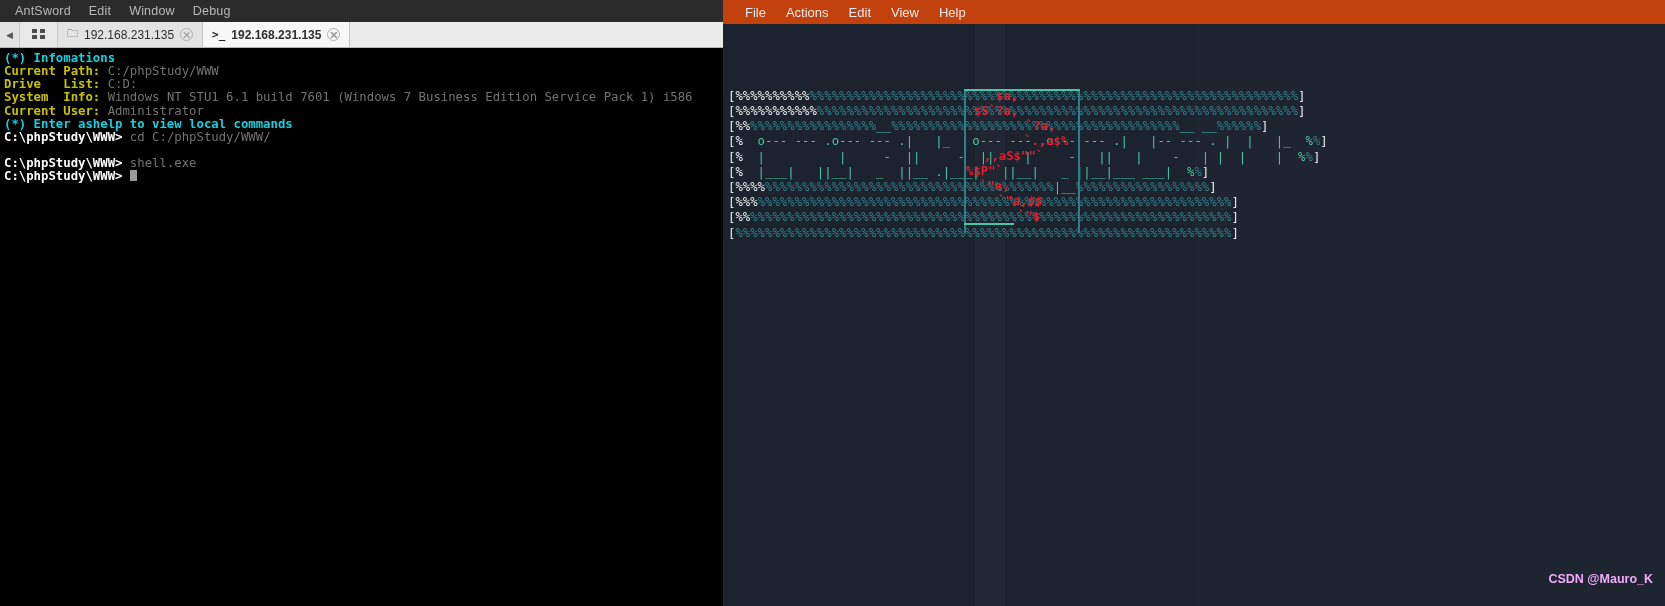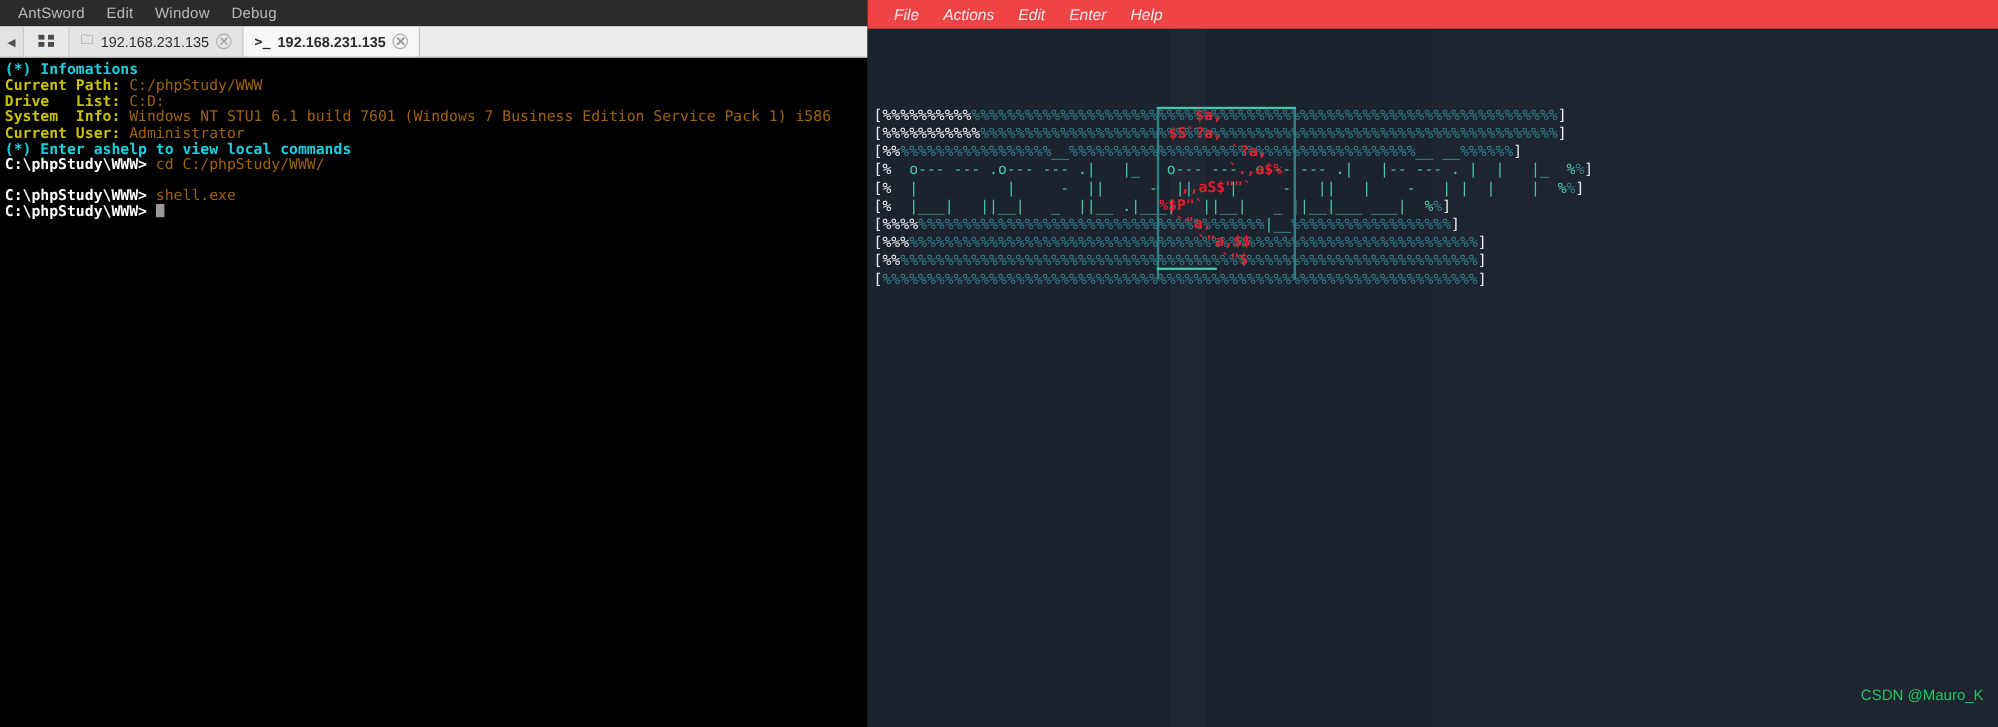--- a/index.html
+++ b/index.html
@@ -62,33 +62,33 @@
   }
   .as-tab-filler { flex:1; background:#ececec; }
   #as-term {
     padding:4px 6px 0 4px;
     font-size:12.3px; line-height:13.15px;
     font-family:"DejaVu Sans Mono", monospace;
     white-space:pre; color:#cfcfcf;
   }
   .c-cyan   { color:#16d0e0; font-weight:bold; }
   .c-yellow { color:#c9c000; font-weight:bold;text-align:right; }
-  .c-white  { color:#a16207; }
+  .c-white  { color:#737373; }
   .c-wb     { color:#ffffff; font-weight:bold; }
   .blkcur   { display:inline-block; width:7px; height:11px;
               background:#9a9a9a; vertical-align:-1px; }
 
   
   #msf {
     position:absolute; left:723px; top:0; width:942px; height:606px;
     background:#1d232e;
   }
   #msf-menubar {
     height:24px; display:flex; align-items:center; padding-left:12px;
-    background:#ef4444; font-family:"Liberation Sans", sans-serif;font-style:italic;
+    background:#c2410c; font-family:"Liberation Sans", sans-serif;
   }
   #msf-menubar .mi {
     color:#e7e9ee; font-size:13px; padding:0 10px;
   }
   #msf-body {
     position:absolute; left:0; top:24px; width:942px; height:582px;
     background:#1d232e; overflow:hidden;
   }
   
   .shade {
@@ -105,22 +105,23 @@
   .m-teal   { color:#2e7f8a; }
   .m-cyanb  { color:#46c6a8; }
   .m-red    { color:#e1202c; font-weight:bold; }
   .m-white  { color:#e9ecf1; }
   .m-orange { color:#d58a41; }
   .m-txt    { color:#c9ced7; }
   #banner { font-size:12.3px; line-height:15.2px; }
 
   #watermark {
     position:absolute; right:12px; bottom:20px;
-    color:#22c55e; font-size:12.5px;
+    color:#f0abfc; font-size:12.5px;
     font-family:"Liberation Sans", sans-serif;
+    font-weight:bold;
   }
 </style>
 </head>
 <body>
 
 <div id="root">
 
   <div id="antsword">
 
     <div id="as-menubar">
@@ -159,21 +160,21 @@
 <span class="c-wb">C:\phpStudy\WWW&gt;</span><span class="c-white"> shell.exe</span>
 <span class="c-wb">C:\phpStudy\WWW&gt;</span> <span class="blkcur"></span></div>
   </div>
 
   <div id="msf">
 
     <div id="msf-menubar">
       <span class="mi">File</span>
       <span class="mi">Actions</span>
       <span class="mi">Edit</span>
-      <span class="mi">Enter</span>
+      <span class="mi">View</span>
       <span class="mi">Help</span>
     </div>
 
     <div id="msf-body">
       <div class="shade" style="left:252px;width:30px;"></div>
       <div class="shade" style="left:470px;width:750px;opacity:.55;"></div>
 
       <div id="msf-term">
 
         

